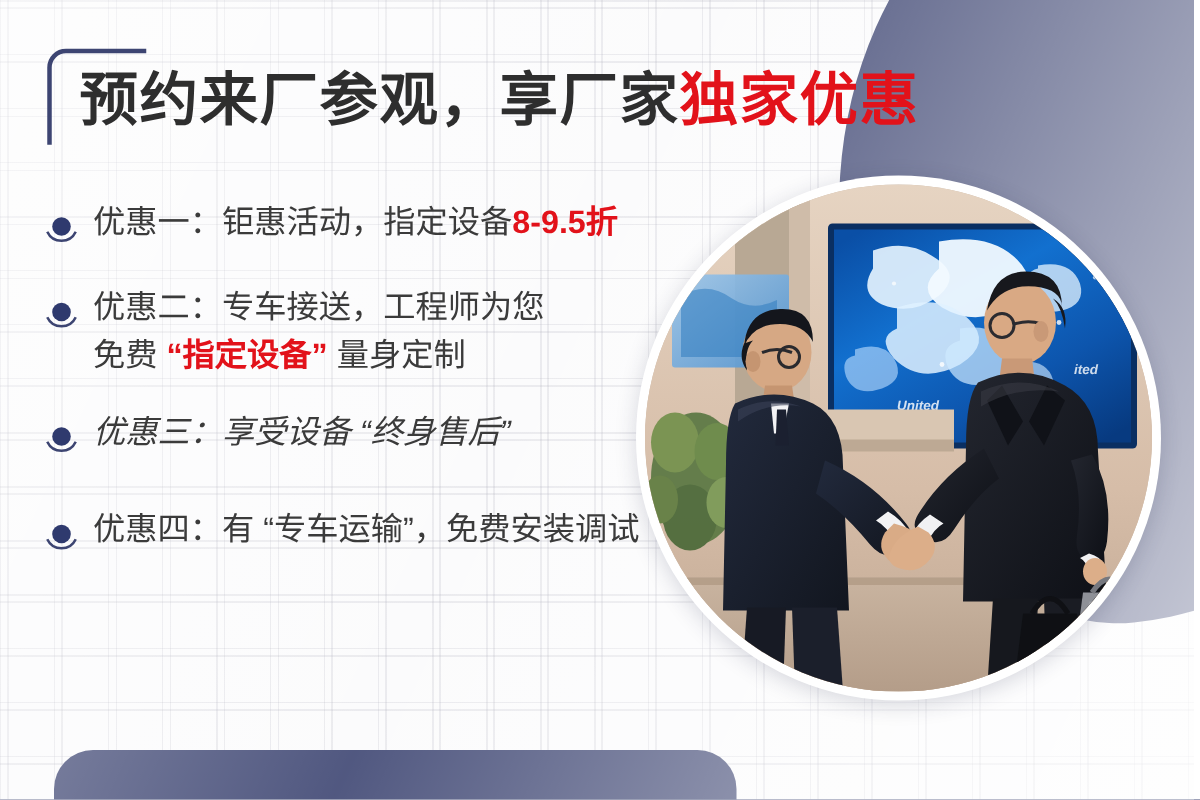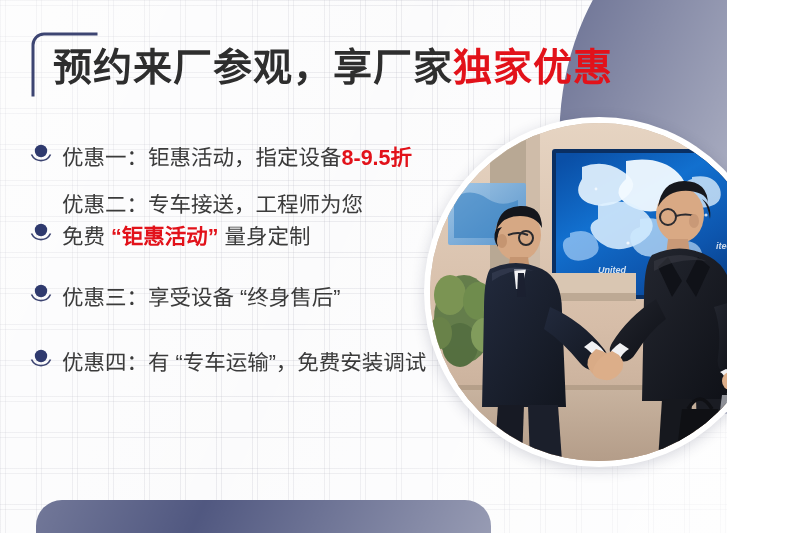--- a/index.html
+++ b/index.html
@@ -9,21 +9,21 @@
   }
   body {
     width: 800px;
     height: 533px;
     overflow: hidden;
     font-family: "Liberation Sans", "DejaVu Sans", sans-serif;
   }
 
   #banner {
     position: relative;
-    width: 727px;
+    width: 796px;
     height: 533px;
     background-color: #fbfbfc;
     overflow: hidden;
   }
 
   
   .bg-grid {
     position: absolute;
     inset: 0;
     background-image:
@@ -99,21 +99,21 @@
   
   .bullets {
     position: absolute;
     left: 28px;
     top: 138px;
     width: 470px;
   }
   .bullet-row {
     position: relative;
     display: flex;
-    align-items: flex-end;
+    align-items: flex-start;
     margin-bottom: 26px;
   }
   .bullet-mark {
     flex: 0 0 auto;
     width: 26px;
     height: 30px;
     margin-top: 1px;
     margin-right: 8px;
   }
   .bullet-body {
@@ -189,25 +189,25 @@
       </div>
     </div>
 
     <div class="bullet-row">
       <svg class="bullet-mark" viewBox="0 0 26 30">
         <circle cx="13" cy="12" r="6.2" fill="#2f3a6e"></circle>
         <path d="M3.5 15.5 A10.5 10.5 0 0 0 22.5 15.5" fill="none" stroke="#3d4572" stroke-width="1.7"></path>
       </svg>
       <div class="bullet-body">
         <div class="bullet-line"><span>优惠二：专车接送，工程师为您</span></div>
-        <div class="bullet-line"><span>免费 </span><span class="red-strong">“钜惠活动”</span><span> 量身定制</span></div>
+        <div class="bullet-line"><span>免费 </span><span class="red-strong">“指定设备”</span><span> 量身定制</span></div>
       </div>
     </div>
 
-    <div class="bullet-row" style="margin-top:30px;">
+    <div class="bullet-row" style="margin-top:30px;font-style:italic;">
       <svg class="bullet-mark" viewBox="0 0 26 30">
         <circle cx="13" cy="12" r="6.2" fill="#2f3a6e"></circle>
         <path d="M3.5 15.5 A10.5 10.5 0 0 0 22.5 15.5" fill="none" stroke="#3d4572" stroke-width="1.7"></path>
       </svg>
       <div class="bullet-body">
         <div class="bullet-line"><span>优惠三：享受设备 “终身售后”</span></div>
       </div>
     </div>
 
     <div class="bullet-row" style="margin-top:34px;">

